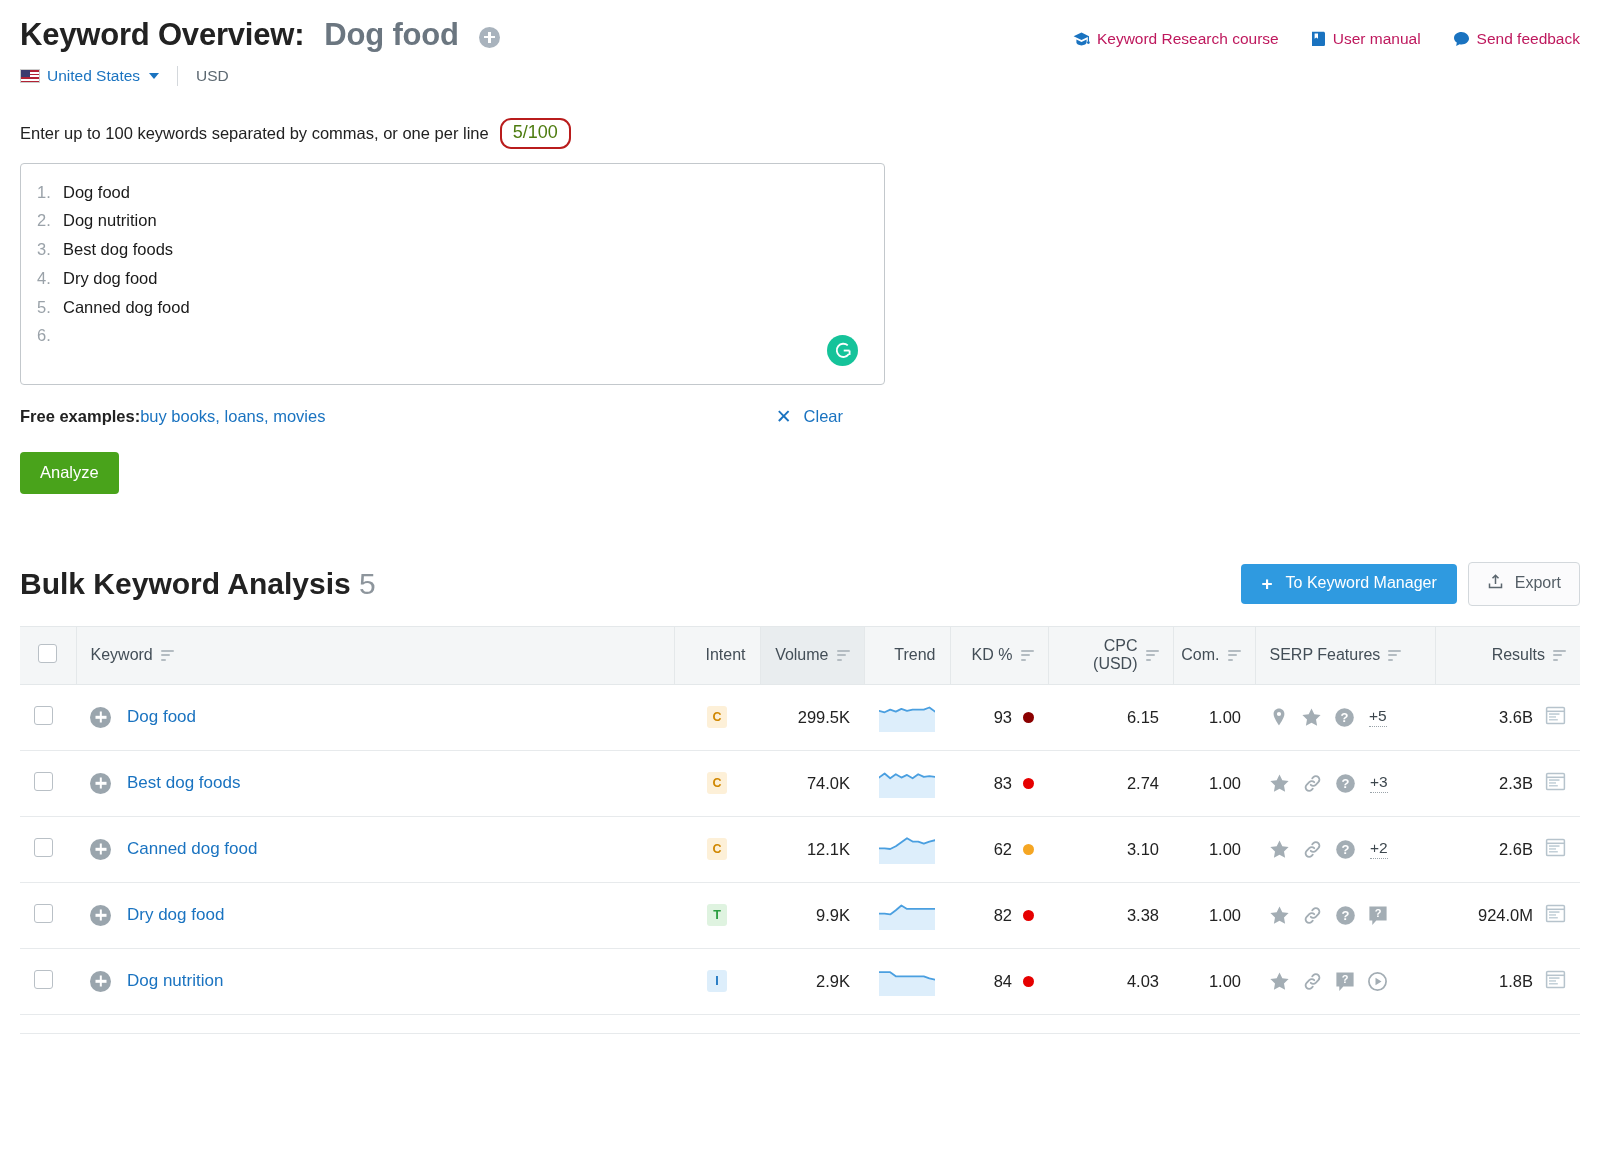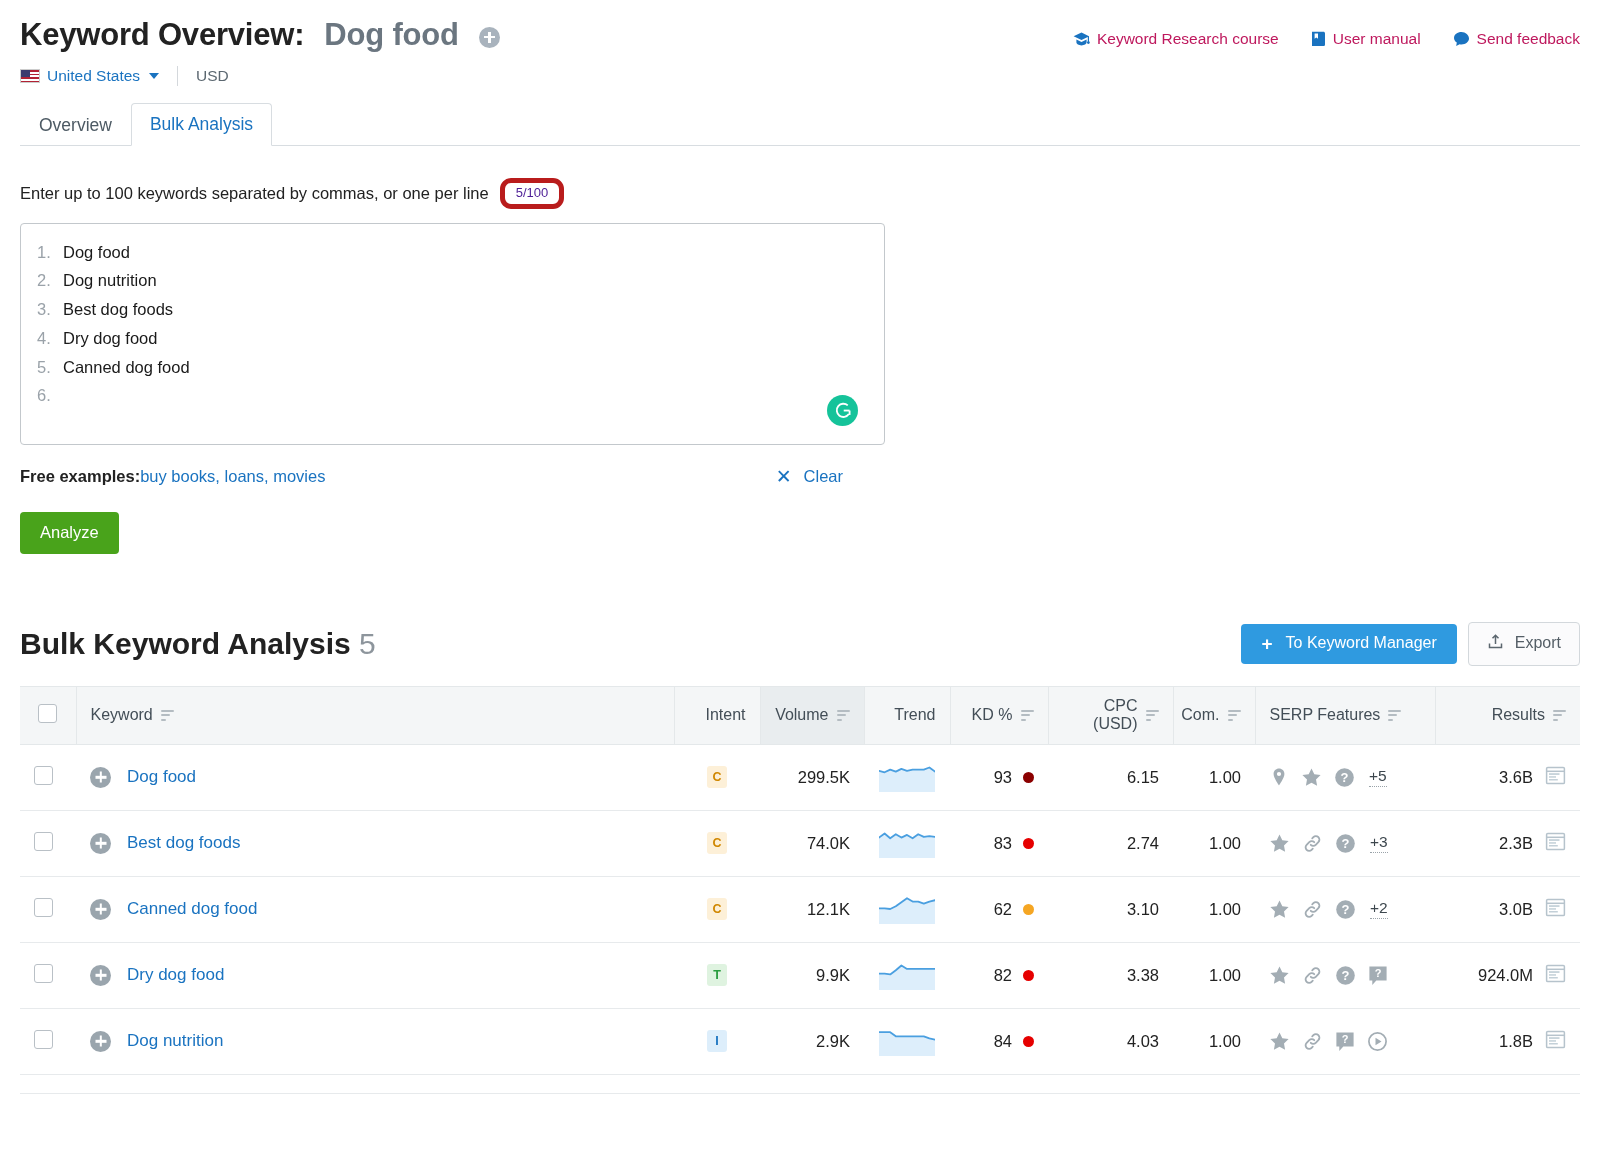--- a/index.html
+++ b/index.html
@@ -81,22 +81,22 @@
     border-color: #d8dde1; border-bottom: 1px solid #fff;
     border-top-left-radius: 4px; border-top-right-radius: 4px;
   }
 
   
   .entry-label {
     margin-top: 32px; font-size: 16.5px; color: #222;
     display: flex; align-items: center; gap: 11px;
   }
   .counter-pill {
-    border: 5px solid #b91c1c; border-radius: 11px; font-size: 13px;
-    color: #4c1d95; padding: 2px 11px 3px; line-height: 1.2;
+    border: 2px solid #b91c1c; border-radius: 11px; font-size: 18px;
+    color: #4d7c0f; padding: 2px 11px 3px; line-height: 1.2;
   }
 
   .kw-box {
     margin-top: 14px; width: 865px; height: 222px;
     border: 1px solid #c3c8cc; border-radius: 4px; background: #fff;
     position: relative; padding: 14px 16px;
   }
   .kw-line { display: flex; font-size: 16.5px; line-height: 28.7px; }
   .kw-num { color: #9aa2a9; width: 26px; flex: none; }
   .kw-text { color: #1a1a1a; }
@@ -279,24 +279,20 @@
     <div class="country">
       <span class="flag"></span>
       <span>United States</span>
       <span class="caret-down"></span>
     </div>
     <div class="locale-sep"></div>
     <div class="currency">USD</div>
   </div>
 
   
-  <div class="tabs">
-    <div class="tab">Overview</div>
-    <div class="tab active">Bulk Analysis</div>
-  </div>
 
   
   <div class="entry-label">
     <span>Enter up to 100 keywords separated by commas, or one per line</span>
     <span class="counter-pill">5/100</span>
   </div>
 
   <div class="kw-box">
     <div class="kw-line">
       <span class="kw-num">1.</span>
@@ -605,21 +601,21 @@
               <span class="serp-icon">
                 <svg width="21" height="21" viewBox="0 0 21 21">
                   <circle cx="10.5" cy="10.5" r="9.3" fill="#a3adb4"></circle>
                   <text x="10.5" y="15.3" text-anchor="middle" font-family="Liberation Sans, sans-serif" font-size="13" font-weight="bold" fill="#ffffff">?</text>
                 </svg>
               </span>
               <span class="serp-more">+2</span>
             </div>
           </td>
           <td class="c-results"><span class="results-cell">
-              <span>3.0B</span>
+              <span>2.6B</span>
               <span><svg width="21" height="21" viewBox="0 0 21 21">
                   <rect x="1.6" y="2.4" width="17.8" height="16.2" rx="1.2" fill="#ffffff" stroke="#b6c3cc" stroke-width="1.5"></rect>
                   <path stroke="#b6c3cc" stroke-width="1.5" d="M1.6 6.3h17.8"></path>
                   <g fill="#c3d0d8">
                     <rect x="4" y="8.2" width="10.5" height="1.7"></rect>
                     <rect x="4" y="11.2" width="7" height="1.5"></rect>
                     <rect x="4" y="14" width="8.8" height="1.5"></rect>
                   </g>
                 </svg></span>
             </span></td>

